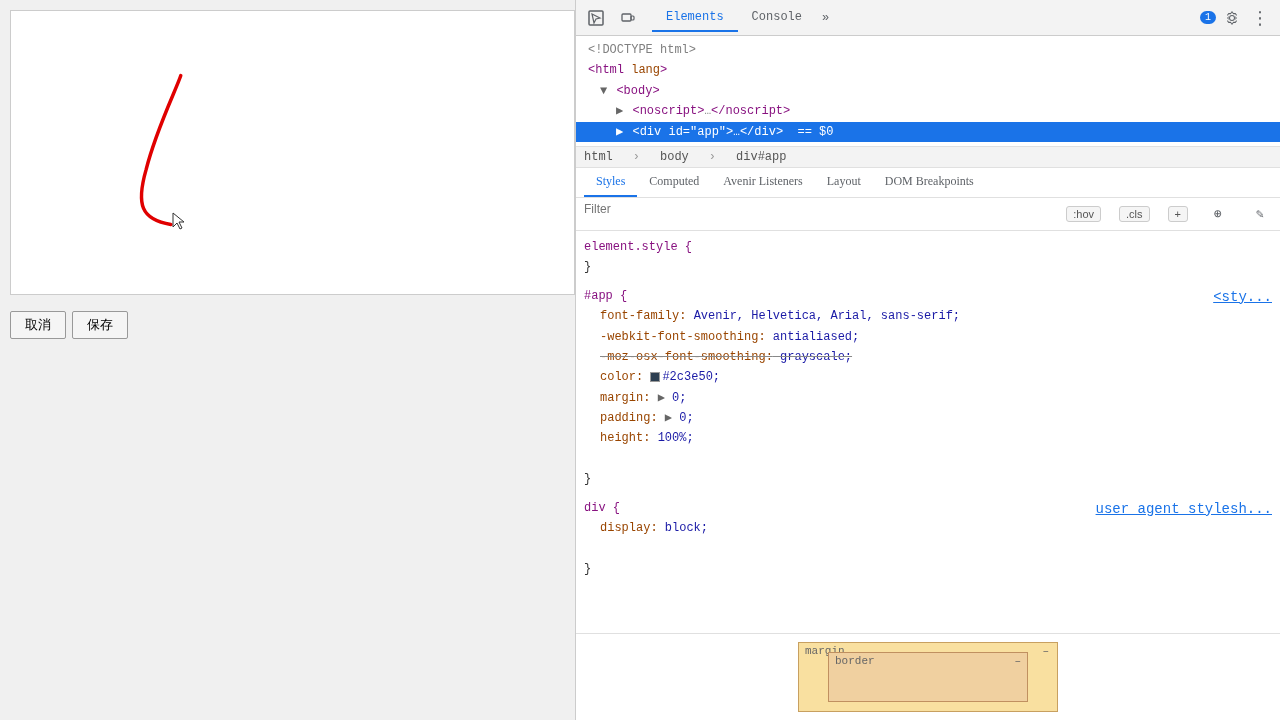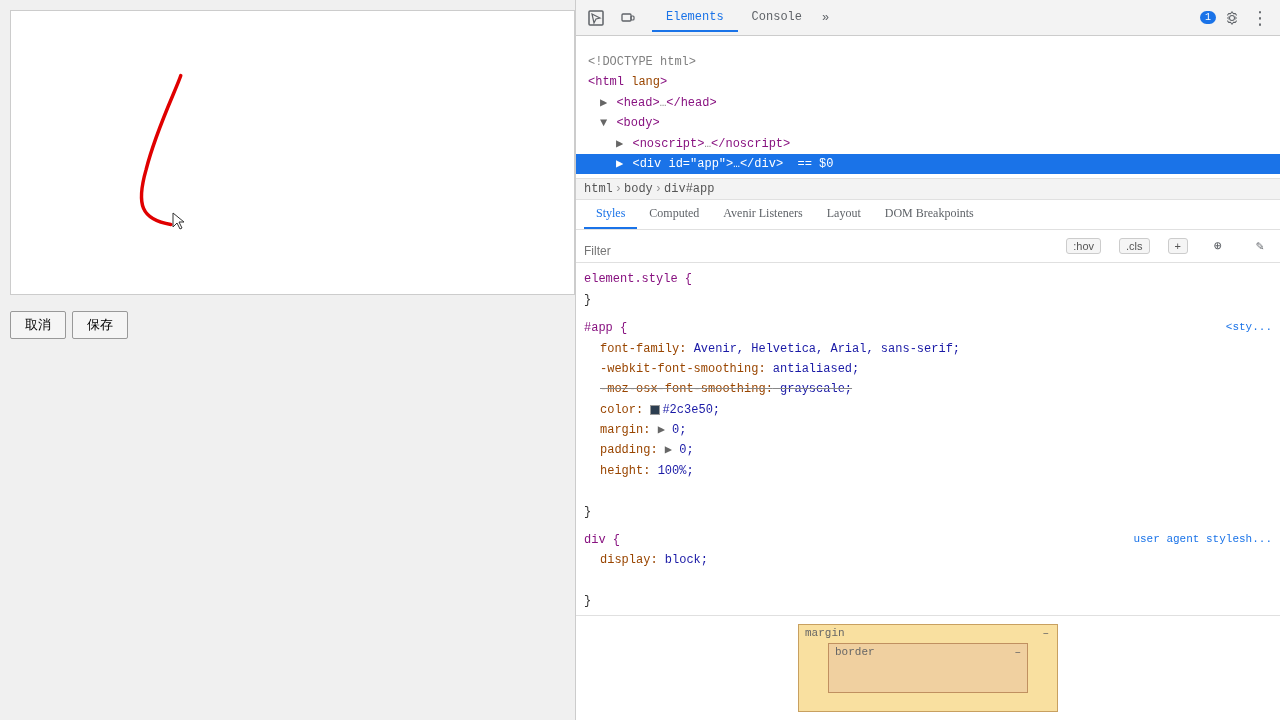--- a/index.html
+++ b/index.html
@@ -116,21 +116,20 @@
       font-size: 10px;
     }
 
     
     #dom-tree {
       background: #ffffff;
       padding: 4px 0;
       border-bottom: 1px solid #e0e0e0;
       font-size: 12px;
       line-height: 1.7;
-      margin-top: 12px;
     }
     .dom-line {
       padding: 0 8px 0 12px;
       white-space: nowrap;
       color: #333;
       cursor: pointer;
     }
     .dom-line.selected { background: #1a73e8; color: white; }
     .dom-line.selected span { color: white !important; }
     .dom-tag { color: #881280; }
@@ -144,21 +143,21 @@
     .dom-special { color: #888; font-size: 11px; }
 
     
     #breadcrumb {
       display: flex;
       align-items: flex-end;
       padding: 3px 8px;
       background: #f3f3f3;
       border-bottom: 1px solid #e0e0e0;
       font-size: 12px;
-      gap: 0;
+      gap: 18px;
       color: #555;
     }
     .bc-item {
       cursor: pointer;
       color: #555;
     }
     .bc-sep { color: #999; margin: 0 2px; }
 
     
     #styles-tabs {
@@ -177,21 +176,21 @@
       font-family: Liberation Serif, serif;
     }
     .style-tab.active {
       color: #1a73e8;
       border-bottom: 2px solid #1a73e8;
     }
 
     
     #filter-bar {
       display: flex;
-      align-items: flex-end;
+      align-items: flex-start;
       padding: 4px 8px;
       border-bottom: 1px solid #e0e0e0;
       gap: 8px;
       background: #fff;
     }
     #filter-input {
       flex: 1;
       border: none;
       outline: none;
       font-size: 12px;
@@ -225,22 +224,23 @@
       font-size: 12px;
       line-height: 1.7;
     }
     .css-selector {
       color: #881280;
       font-weight: 500;
     }
     .css-source {
       float: right;
       color: #1a73e8;
-      font-size: 11px;
-      cursor: pointer;
+      font-size: 14px;
+      cursor: pointer;
+      text-decoration: underline;
     }
     .css-prop { color: #994500; }
     .css-value { color: #1a1aa6; }
     .css-brace { color: #333; }
     .css-strikethrough { text-decoration: line-through; color: #888; }
     .css-indent { margin-left: 16px; display: block; }
     .css-color-swatch {
       display: inline-block;
       width: 10px;
       height: 10px;
@@ -257,21 +257,21 @@
       background: #fff;
     }
     .box-model-container {
       position: relative;
       display: flex;
       align-items: center;
       justify-content: center;
     }
     .margin-box {
       width: 260px;
-      height: 88px;
+      height: 70px;
       background: #f9e0a0;
       border: 1px solid #c8a060;
       display: flex;
       align-items: center;
       justify-content: center;
       position: relative;
     }
     .border-box {
       width: 200px;
       height: 50px;
@@ -350,23 +350,20 @@
       <div class="dt-icon-btn" style="font-size:18px; color:#5f6368;">⋮</div>
     </div>
   </div>
 
   <div id="dom-tree">
     <div class="dom-line">
       <span class="dom-comment">&lt;!DOCTYPE html&gt;</span>
     </div>
     <div class="dom-line">
       <span class="dom-tag">&lt;html</span> <span class="dom-attr-name">lang</span><span class="dom-tag">&gt;</span>
-    </div>
-    <div class="dom-line" style="padding-left: 24px;">
-      <span class="dom-arrow">▶</span> <span class="dom-tag">&lt;head&gt;</span><span class="dom-special">…</span><span class="dom-tag">&lt;/head&gt;</span>
     </div>
     <div class="dom-line" style="padding-left: 24px;">
       <span class="dom-arrow">▼</span> <span class="dom-tag">&lt;body&gt;</span>
     </div>
     <div class="dom-line" style="padding-left: 40px;">
       <span class="dom-arrow">▶</span> <span class="dom-tag">&lt;noscript&gt;</span><span class="dom-special">…</span><span class="dom-tag">&lt;/noscript&gt;</span>
     </div>
     <div class="dom-line selected" style="padding-left: 40px;">
       <span class="dom-arrow">▶</span> <span class="dom-tag">&lt;div</span> <span class="dom-attr-name">id=</span><span class="dom-attr-val">"app"</span><span class="dom-tag">&gt;</span><span class="dom-special">…</span><span class="dom-tag">&lt;/div&gt;</span>&nbsp;&nbsp;<span style="color:#aaa">== $0</span>
     </div>

